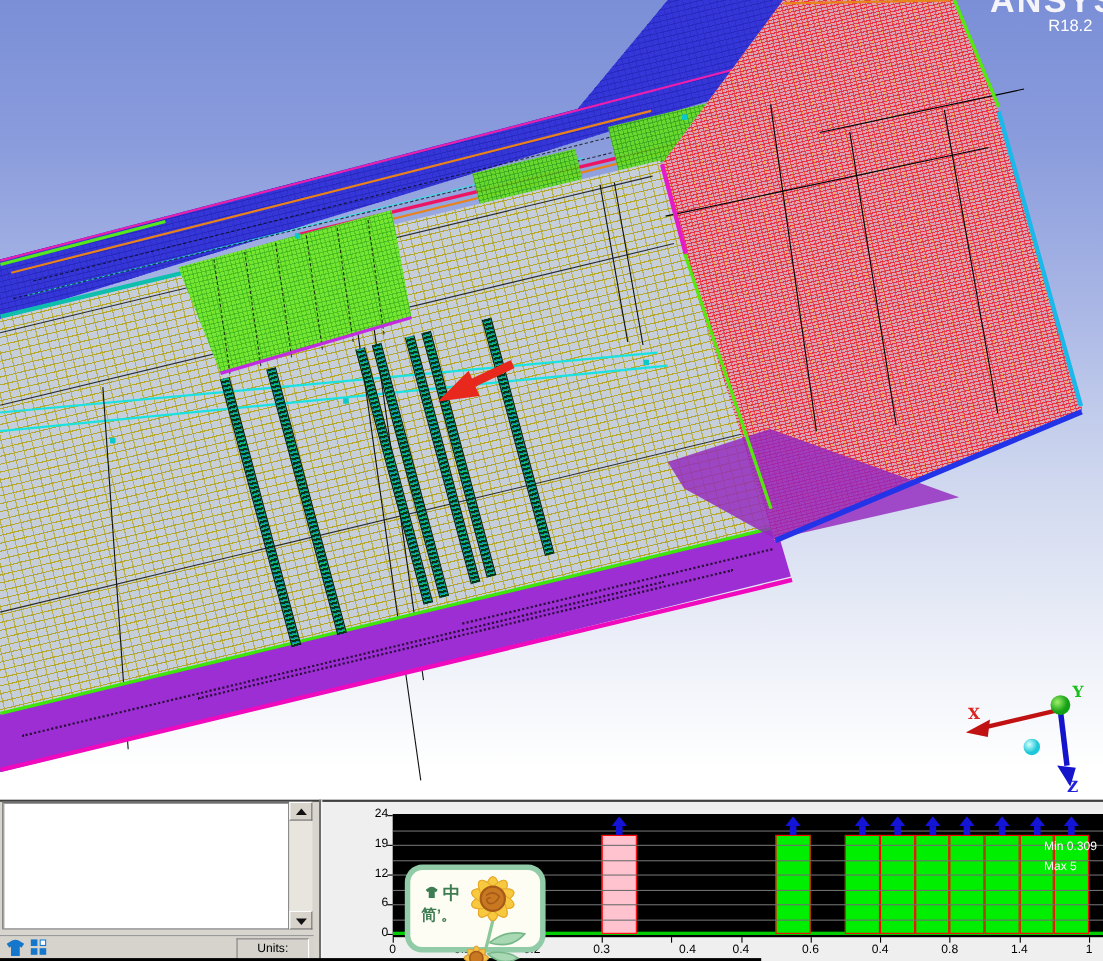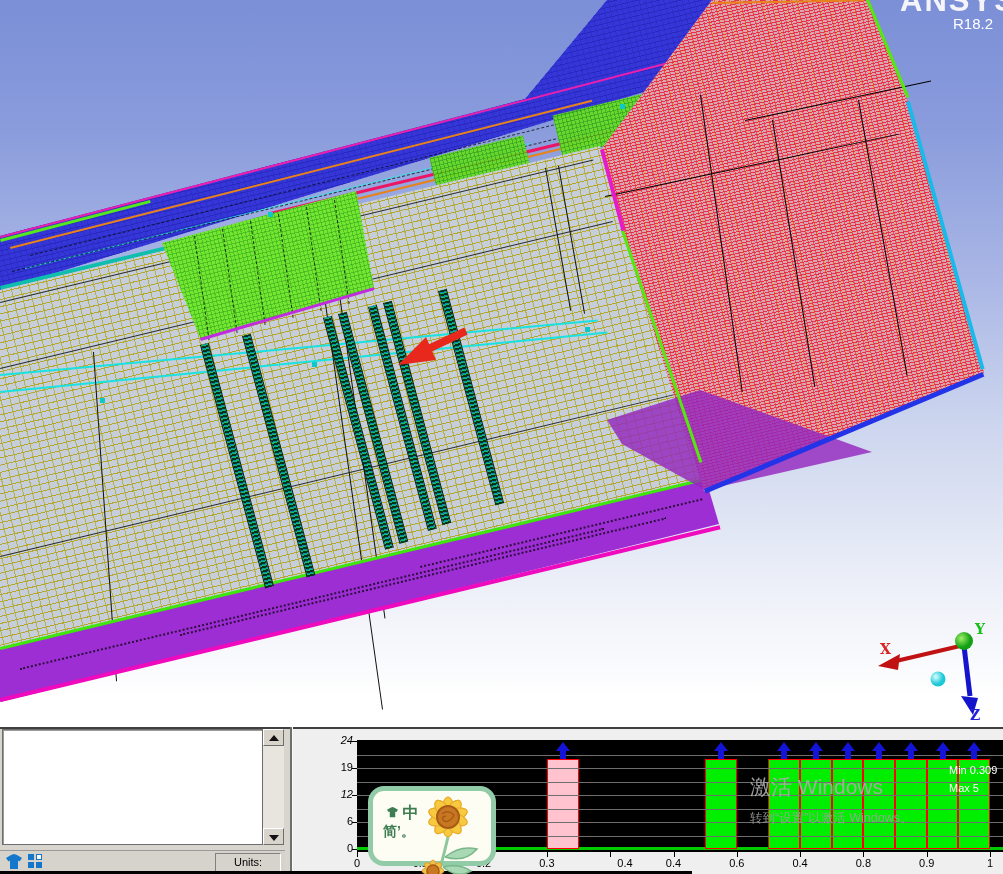--- a/index.html
+++ b/index.html
@@ -310,25 +310,25 @@
           <div class="gridline" style="top: 41.5px;"></div>
           <div class="gridline" style="top: 28px;"></div>
           <div class="gridline" style="top: 14.5px;"></div>
         </div>
     </div>
     <div id="yaxis">
         <div class="ylab" style="left: 303px; top: 115px;">0</div>
         <div class="ytick" style="left: 352px; top: 122px;"></div>
         <div class="ylab" style="left: 303px; top: 88px;">6</div>
         <div class="ytick" style="left: 352px; top: 95px;"></div>
-        <div class="ylab" style="left: 303px; top: 61px; font-style: italic;">12</div>
+        <div class="ylab" style="left: 303px; top: 61px;">12</div>
         <div class="ytick" style="left: 352px; top: 68px;"></div>
         <div class="ylab" style="left: 303px; top: 34px;">19</div>
         <div class="ytick" style="left: 352px; top: 41px;"></div>
-        <div class="ylab" style="left: 303px; top: 7px; font-style: italic;">24</div>
+        <div class="ylab" style="left: 303px; top: 7px;">24</div>
         <div class="ytick" style="left: 352px; top: 14px;"></div>
       </div>
     <div id="xaxis">
         <div class="xtick" style="left: 357px;"></div>
         <div class="xlab" style="left: 357px;">0</div>
         <div class="xtick" style="left: 420.3px;"></div>
         <div class="xlab" style="left: 420.3px;">0.1</div>
         <div class="xtick" style="left: 483.6px;"></div>
         <div class="xlab" style="left: 483.6px;">0.2</div>
         <div class="xtick" style="left: 546.9px;"></div>
@@ -337,29 +337,25 @@
         <div class="xlab" style="left: 625px;">0.4</div>
         <div class="xtick" style="left: 673.5px;"></div>
         <div class="xlab" style="left: 673.5px;">0.4</div>
         <div class="xtick" style="left: 736.8px;"></div>
         <div class="xlab" style="left: 736.8px;">0.6</div>
         <div class="xtick" style="left: 800.1px;"></div>
         <div class="xlab" style="left: 800.1px;">0.4</div>
         <div class="xtick" style="left: 863.4px;"></div>
         <div class="xlab" style="left: 863.4px;">0.8</div>
         <div class="xtick" style="left: 926.7px;"></div>
-        <div class="xlab" style="left: 926.7px;">0.9</div>
+        <div class="xlab" style="left: 926.7px;">1.4</div>
         <div class="xtick" style="left: 990px;"></div>
         <div class="xlab" style="left: 990px;">1</div>
       </div>
 
-    <div id="watermark">
-      <div class="w1">激活 Windows</div>
-      <div class="w2">转到“设置”以激活 Windows。</div>
-    </div>
 
     <div id="sticker">
       <svg class="abs" style="left:-8px;top:-12px;overflow:visible;" width="134" height="110" viewBox="0 0 134 110">
         <g transform="translate(83,38)">
           <g fill="#f7c93e" stroke="#e8a92a" stroke-width="1">
             <ellipse rx="7" ry="20" transform="rotate(0)"></ellipse>
               <ellipse rx="7" ry="20" transform="rotate(36)"></ellipse>
             <ellipse rx="7" ry="20" transform="rotate(72)"></ellipse>
               <ellipse rx="7" ry="20" transform="rotate(108)"></ellipse>
             <ellipse rx="7" ry="20" transform="rotate(144)"></ellipse>

